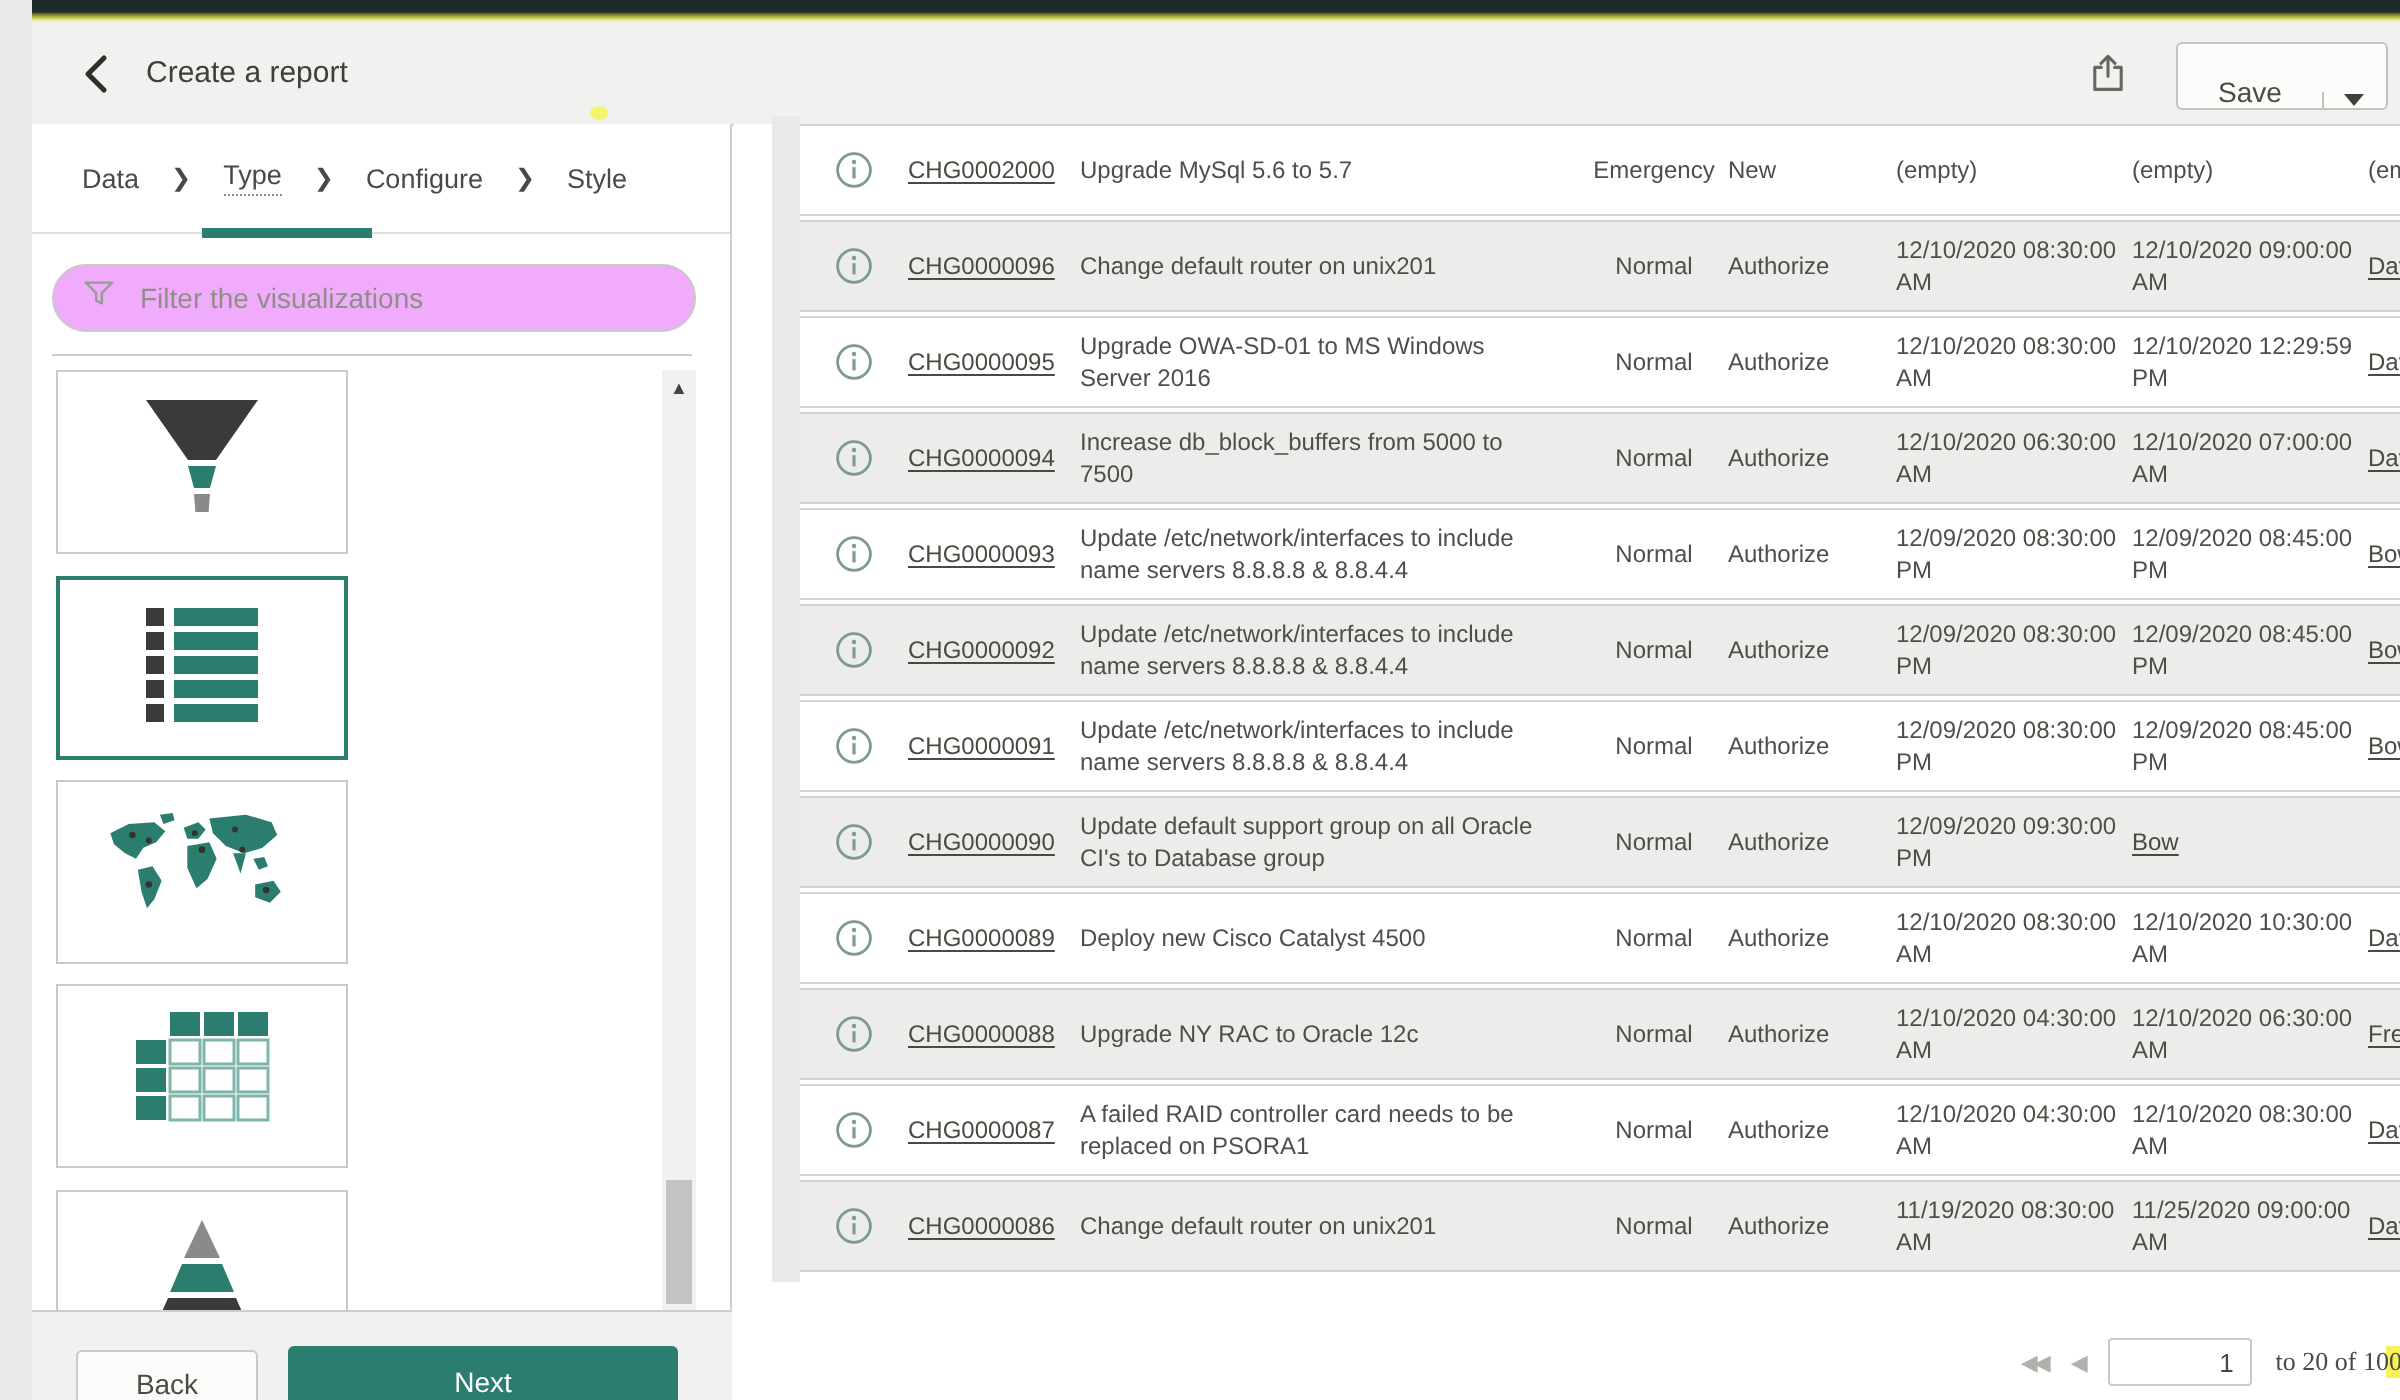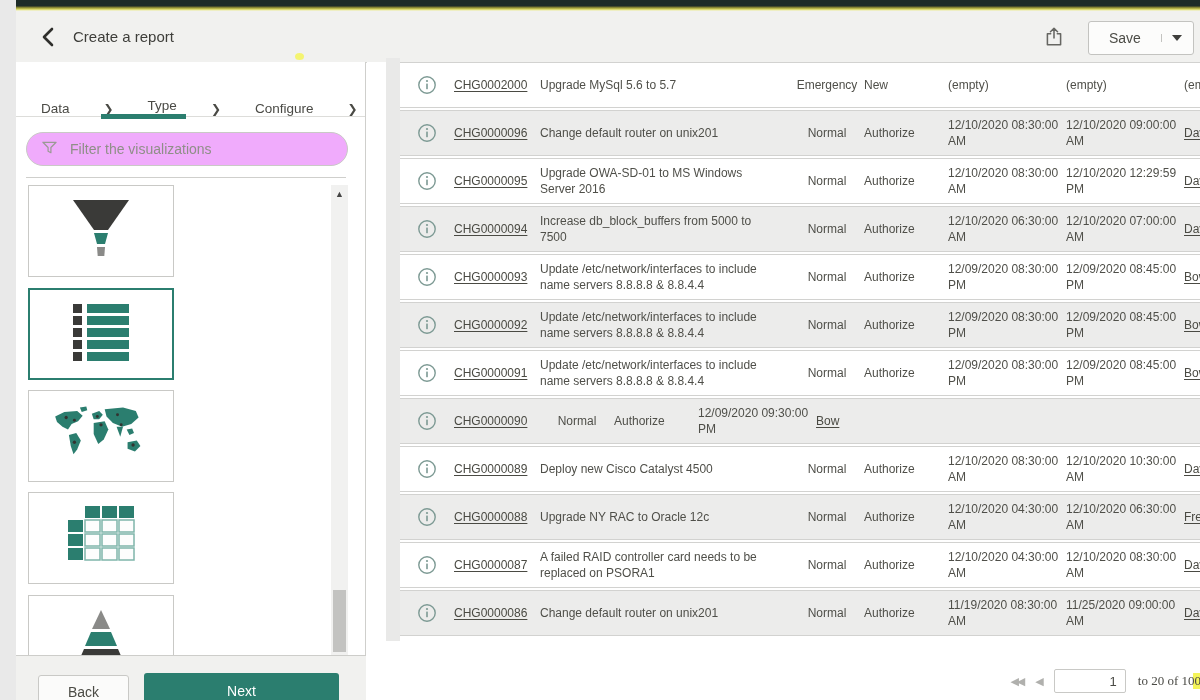--- a/index.html
+++ b/index.html
@@ -8,31 +8,31 @@
 
   
   .top-stripe{position:absolute;top:0;left:0;width:100%;height:11px;
     background:linear-gradient(180deg,#1d2c28 0px,#1d2c28 6px,#6f6f2e 7px,#c9c950 9px,#ebeb96 10px,#f1f1ef 11px);}
 
   
   .header{position:absolute;top:11px;left:0;width:100%;height:51px;background:#f1f1ef;border-bottom:1px solid #d6d6d4;}
   .back-btn{position:absolute;left:18px;top:13px;width:28px;height:28px;background:none;border:none;cursor:pointer;padding:0;}
   .page-title{position:absolute;left:57px;top:17px;font-size:15px;color:#3e3e3a;}
   .share-btn{position:absolute;left:1022px;top:11px;width:32px;height:32px;background:none;border:none;padding:4px;cursor:pointer;}
-  .save-group{position:absolute;left:1072px;top:10px;height:32px;display:flex;align-items:center;
+  .save-group{position:absolute;left:1072px;top:10px;height:32px;display:flex;align-items:flex-end;
     border:1px solid #c3c3c0;border-radius:3px;background:#fcfcfb;}
   .save-main{border:none;background:none;padding:0 20px;font-size:14px;color:#4c4c46;cursor:pointer;font-family:inherit;}
   .save-caret{border:none;background:none;border-left:1px solid #c3c3c0;width:32px;display:flex;align-items:center;justify-content:center;cursor:pointer;}
   .caret-down{width:0;height:0;border-left:5px solid transparent;border-right:5px solid transparent;border-top:6px solid #3f3f3c;}
   .edge-btn{position:absolute;left:1186px;top:10px;width:30px;height:32px;background:#2b7e6f;border:none;border-radius:3px;}
 
   
   .panel{position:absolute;top:62px;left:0;width:350px;height:638px;background:#fff;border-right:1px solid #cfcfcc;box-sizing:border-box;}
   .crumbs{position:absolute;top:0;left:0;width:100%;height:55px;border-bottom:1px solid #ddddda;
-    display:flex;align-items:flex-end;padding-left:25px;gap:34px;box-sizing:border-box;font-size:13.5px;color:#4a4a45;}
+    display:flex;align-items:center;padding-left:25px;gap:16px;box-sizing:border-box;font-size:13.5px;color:#4a4a45;}
   .crumb{cursor:pointer;}
   .crumb.active{border-bottom:1px dotted #8a8a84;padding-bottom:2px;}
   .crumb-sep{color:#4a4a45;font-size:12px;}
   .step-indicator{position:absolute;left:85px;bottom:-3px;width:85px;height:5px;background:#2b7e6f;}
 
   .filter-box{position:absolute;top:70px;left:10px;width:322px;height:34px;border:1px solid #c9c9c6;border-radius:17px;
     background:#f0abfc;display:flex;align-items:center;padding:0 10px 0 14px;box-sizing:border-box;gap:10px;}
   .filter-box input{border:none;outline:none;flex:1;font-size:14px;color:#4c4c46;font-family:inherit;background:transparent;}
   .filter-box input::placeholder{color:#8f8f88;}
 
@@ -362,20 +362,21 @@
         </div>
         <div class="t-row alt">
           <span class="c-info">
             <svg width="20" height="20" viewBox="0 0 20 20">
               <circle cx="10" cy="10" r="8.2" fill="none" stroke="#7d9a94" stroke-width="1.4"></circle>
               <rect x="9.2" y="8.6" width="1.6" height="5.6" fill="#7d9a94"></rect>
               <circle cx="10" cy="6" r="1.1" fill="#7d9a94"></circle>
             </svg>
           </span>
           <a class="c-num">CHG0000090</a>
+          <div class="c-desc">Update default support group on all Oracle CI's to Database group</div>
           <div class="c-pri">Normal</div>
           <div class="c-state">Authorize</div>
           <div class="c-date">12/09/2020 09:30:00 PM</div>
           <a class="c-who">Bow</a>
         </div>
         <div class="t-row">
           <span class="c-info">
             <svg width="20" height="20" viewBox="0 0 20 20">
               <circle cx="10" cy="10" r="8.2" fill="none" stroke="#7d9a94" stroke-width="1.4"></circle>
               <rect x="9.2" y="8.6" width="1.6" height="5.6" fill="#7d9a94"></rect>

